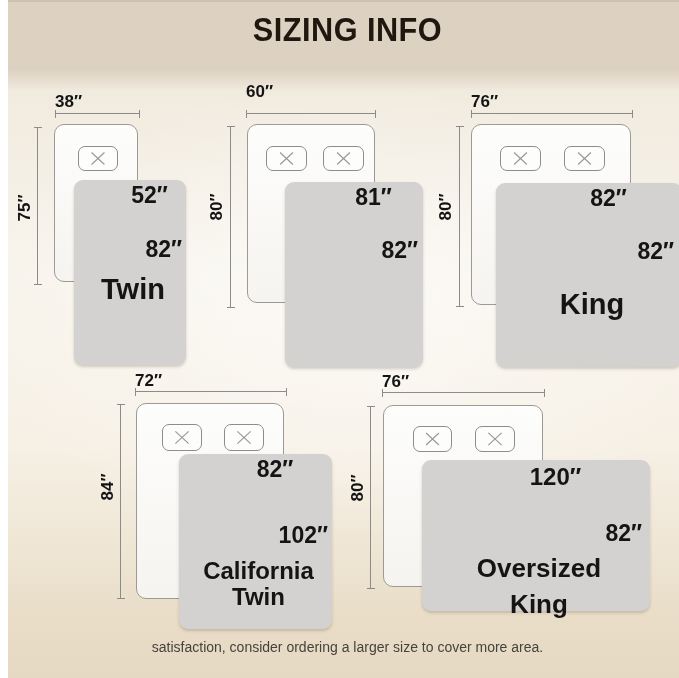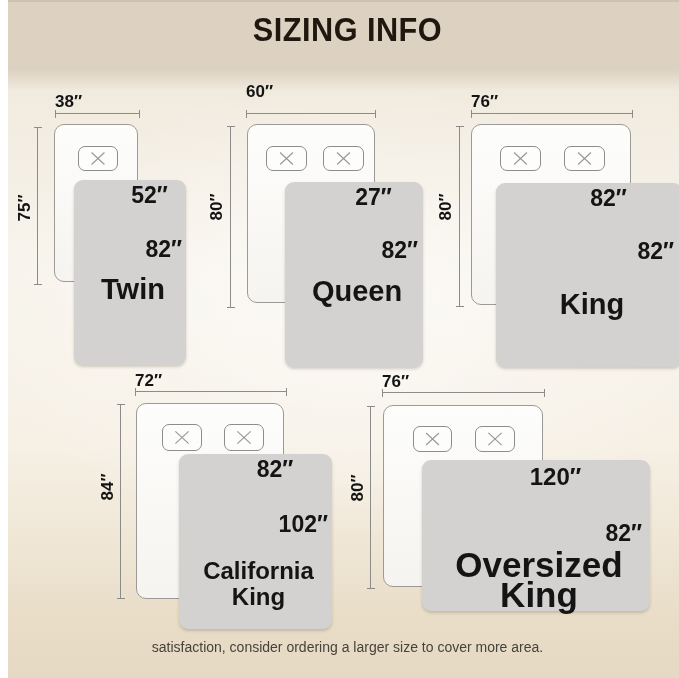--- a/index.html
+++ b/index.html
@@ -113,25 +113,22 @@
             <path d="M13 6 L27 19 M27 6 L13 19" stroke="#9a9894" stroke-width="1.2" fill="none"></path>
           </svg>
       </div>
       <div class="pillow" style="left:75px;top:21px;width:41px;height:25px">
         <svg viewBox="0 0 40 25">
             <path d="M13 6 L27 19 M27 6 L13 19" stroke="#9a9894" stroke-width="1.2" fill="none"></path>
           </svg>
       </div>
     </div>
     <div class="blanket" style="left:277px;top:182px;width:138px;height:185px">
-      <div class="bl-w" style="top:2px">27″</div>
+      <div class="bl-w" style="top:2px">81″</div>
       <div class="bl-l" style="right:5px;top:55px">82″</div>
-      <div class="bl-name" style="top:94px;font-size:29px;line-height:31px">
-          <div class="inner">Queen</div>
-        </div>
     </div>
   </div>
 
   <div>
     <div class="hdim-label" style="left:463px;top:93px;width:160px">76″</div>
     <div class="hdim" style="left:463px;top:110px;width:160px">
         <div class="hdim-line"></div>
       </div>
     <div class="vdim-label" style="left:417px;top:197px">80″</div>
     <div class="vdim" style="left:448px;top:126px;height:179px">
@@ -174,23 +171,23 @@
           </svg>
       </div>
       <div class="pillow" style="left:87px;top:20px;width:40px;height:27px">
         <svg viewBox="0 0 40 25">
             <path d="M13 6 L27 19 M27 6 L13 19" stroke="#9a9894" stroke-width="1.2" fill="none"></path>
           </svg>
       </div>
     </div>
     <div class="blanket" style="left:171px;top:454px;width:153px;height:175px">
       <div class="bl-w" style="top:2px">82″</div>
-      <div class="bl-l" style="right:4px;top:57px">102″</div>
+      <div class="bl-l" style="right:4px;top:68px">102″</div>
       <div class="bl-name" style="top:104px;font-size:24px;line-height:26px">
-          <div class="inner" style="width:140px">California King</div>
+          <div class="inner" style="width:140px">California Twin</div>
         </div>
     </div>
   </div>
 
   <div>
     <div class="hdim-label" style="left:374px;top:373px;width:161px">76″</div>
     <div class="hdim" style="left:374px;top:389px;width:161px">
         <div class="hdim-line"></div>
       </div>
     <div class="vdim-label" style="left:329px;top:478px">80″</div>
@@ -205,21 +202,21 @@
       </div>
       <div class="pillow" style="left:91px;top:20px;width:40px;height:26px">
         <svg viewBox="0 0 40 25">
             <path d="M13 6 L27 19 M27 6 L13 19" stroke="#9a9894" stroke-width="1.2" fill="none"></path>
           </svg>
       </div>
     </div>
     <div class="blanket" style="left:414px;top:460px;width:228px;height:151px">
       <div class="bl-w" style="top:3px;font-size:24px">120″</div>
       <div class="bl-l" style="right:8px;top:60px">82″</div>
-      <div class="bl-name" style="top:90px;font-size:35px;line-height:30px">
+      <div class="bl-name" style="top:90px;font-size:26px;line-height:36px">
           <div class="inner" style="width:170px">Oversized King</div>
         </div>
     </div>
   </div>
 
   <div class="footer">
     <div>satisfaction, consider ordering a larger size to cover more area.</div>
   </div>
 </div>
 

